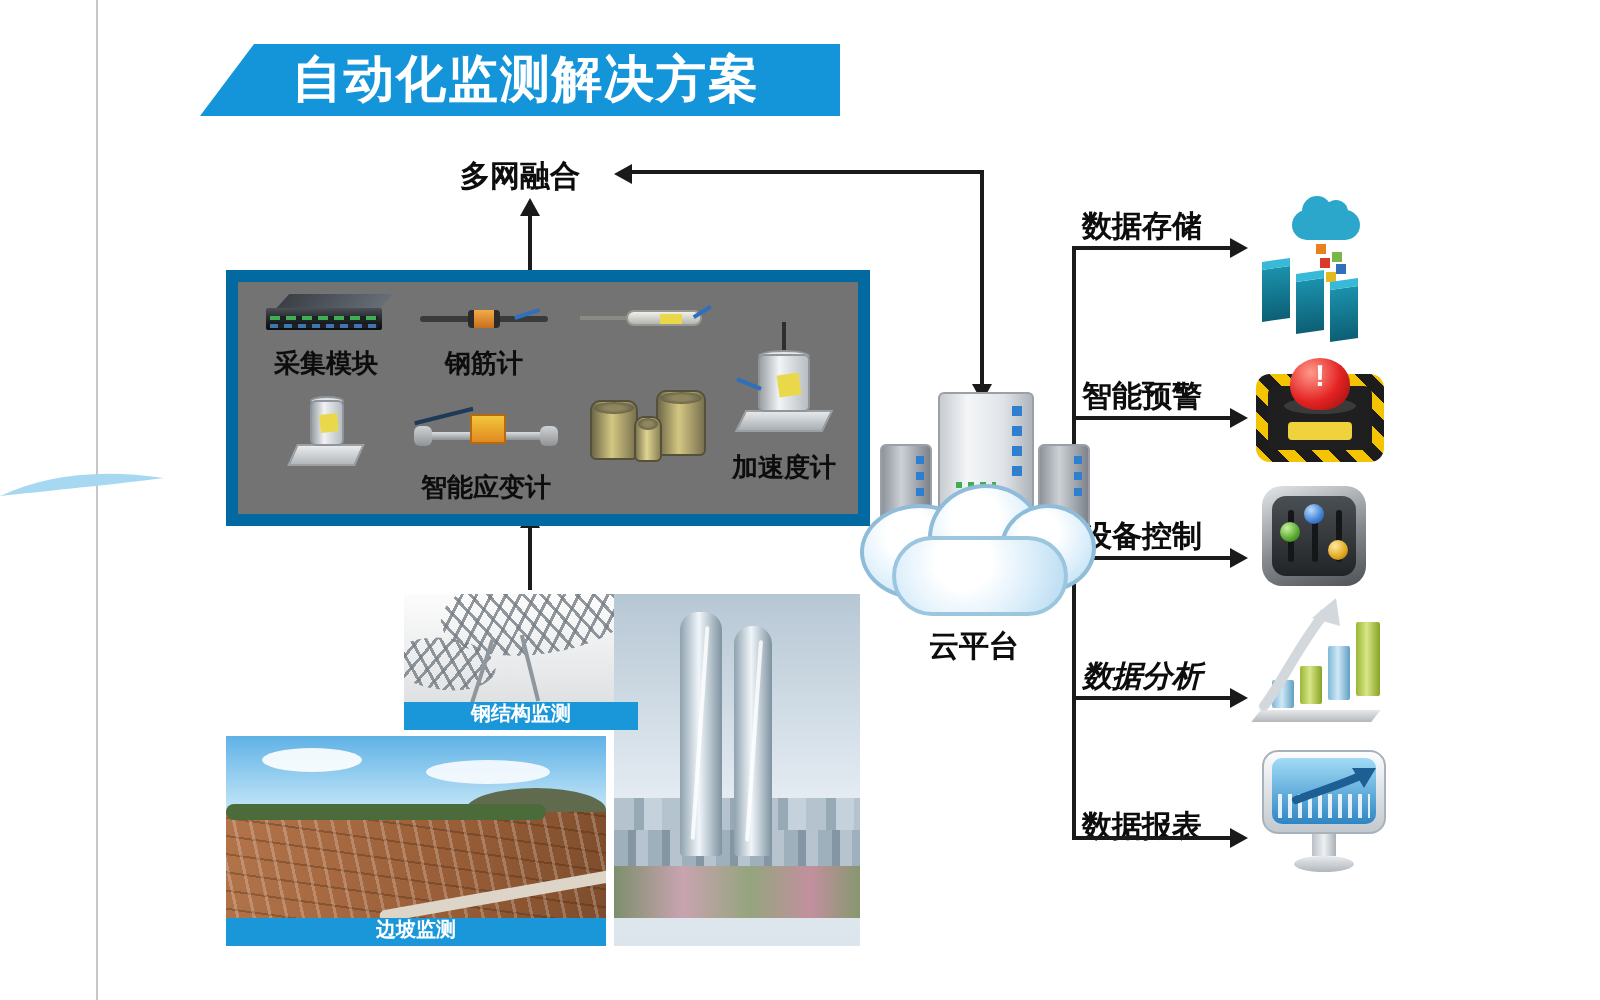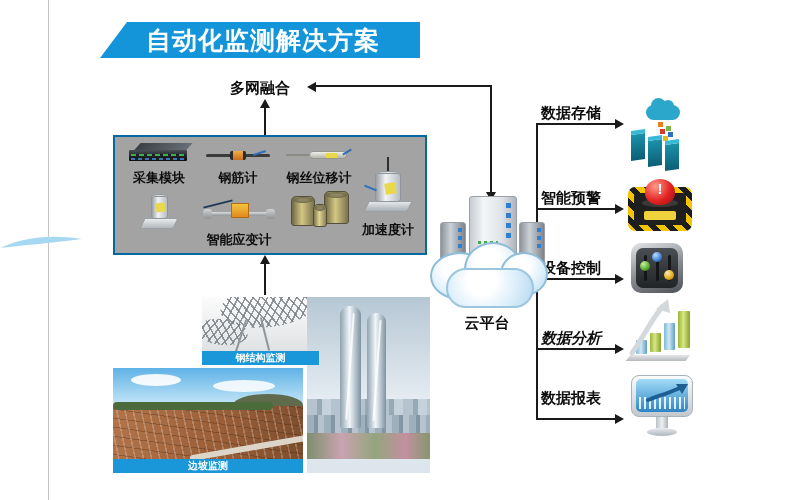--- a/index.html
+++ b/index.html
@@ -20,21 +20,21 @@
   .black-label{color:#0d0d0d;font-weight:bold;font-size:15px;white-space:nowrap;}
 
   
   .line{background:#1a1a1a;}
   .ah-up{width:0;height:0;border-left:5px solid transparent;border-right:5px solid transparent;border-bottom:9px solid #1a1a1a;}
   .ah-down{width:0;height:0;border-left:5px solid transparent;border-right:5px solid transparent;border-top:9px solid #1a1a1a;}
   .ah-left{width:0;height:0;border-top:5px solid transparent;border-bottom:5px solid transparent;border-right:9px solid #1a1a1a;}
   .ah-right{width:0;height:0;border-top:5px solid transparent;border-bottom:5px solid transparent;border-left:9px solid #1a1a1a;}
 
   
-  .sensor-box{left:113px;top:135px;width:310px;height:116px;border:2px solid #0369a1;background:#a3a3a3;}
+  .sensor-box{left:113px;top:135px;width:310px;height:116px;border:6px solid #0369a1;background:#737373;}
   .s-label{position:absolute;width:96px;text-align:center;font-size:13px;font-weight:bold;color:#0d0d0d;white-space:nowrap;}
 
   
   .ic{position:absolute;}
   .ic-daq{left:14px;top:6px;width:60px;height:20px;}
   .ic-daq .top{position:absolute;left:8px;top:0;width:52px;height:8px;background:linear-gradient(90deg,#3a4046,#676e75);transform:skewX(-42deg);}
   .ic-daq .front{position:absolute;left:0;top:7px;width:58px;height:11px;background:linear-gradient(180deg,#4a5056,#17191c 70%,#0c0d0f);border-radius:1px;}
   .ic-daq .stripe{position:absolute;left:2px;top:11px;width:54px;height:2px;background:repeating-linear-gradient(90deg,#3fae52 0 5px,#1d2023 5px 8px);}
   .ic-daq .stripe2{position:absolute;left:2px;top:15px;width:54px;height:1.5px;background:repeating-linear-gradient(90deg,#3f76ae 0 4px,#1d2023 4px 7px);}
 
@@ -235,21 +235,20 @@
         <div class="wire"></div>
     </div>
     <div class="s-label" style="left:75px;top:32px;">钢筋计</div>
 
     <div class="ic ic-wire">
       <div class="stem"></div>
         <div class="body"></div>
         <div class="tag"></div>
         <div class="wire"></div>
     </div>
-    <div class="s-label" style="left:156px;top:32px;">钢丝位移计</div>
 
     <div class="ic ic-tilt">
       <div class="plate"></div>
         <div class="cap"></div>
         <div class="cyl"></div>
         <div class="tag"></div>
     </div>
 
     <div class="ic ic-strain">
       <div class="cable"></div>
@@ -307,21 +306,21 @@
   <div class="abs ah-right" style="left:615px;top:204px;"></div>
 
   <div class="abs black-label svc-label" style="top:259px;">设备控制</div>
   <div class="abs line" style="left:536px;top:278px;width:79px;height:2px;"></div>
   <div class="abs ah-right" style="left:615px;top:274px;"></div>
 
   <div class="abs black-label svc-label" style="top:329px;font-style:italic;">数据分析</div>
   <div class="abs line" style="left:536px;top:348px;width:79px;height:2px;"></div>
   <div class="abs ah-right" style="left:615px;top:344px;"></div>
 
-  <div class="abs black-label svc-label" style="top:389px;">数据报表</div>
+  <div class="abs black-label svc-label" style="top:404px;">数据报表</div>
   <div class="abs line" style="left:536px;top:418px;width:79px;height:2px;"></div>
   <div class="abs ah-right" style="left:615px;top:414px;"></div>
 
   <div class="abs icon-storage">
     <div class="st-cloud"></div>
     <span class="px px1"></span>
       <span class="px px2"></span>
       <span class="px px3"></span>
       <span class="px px4"></span>
       <span class="px px5"></span>

